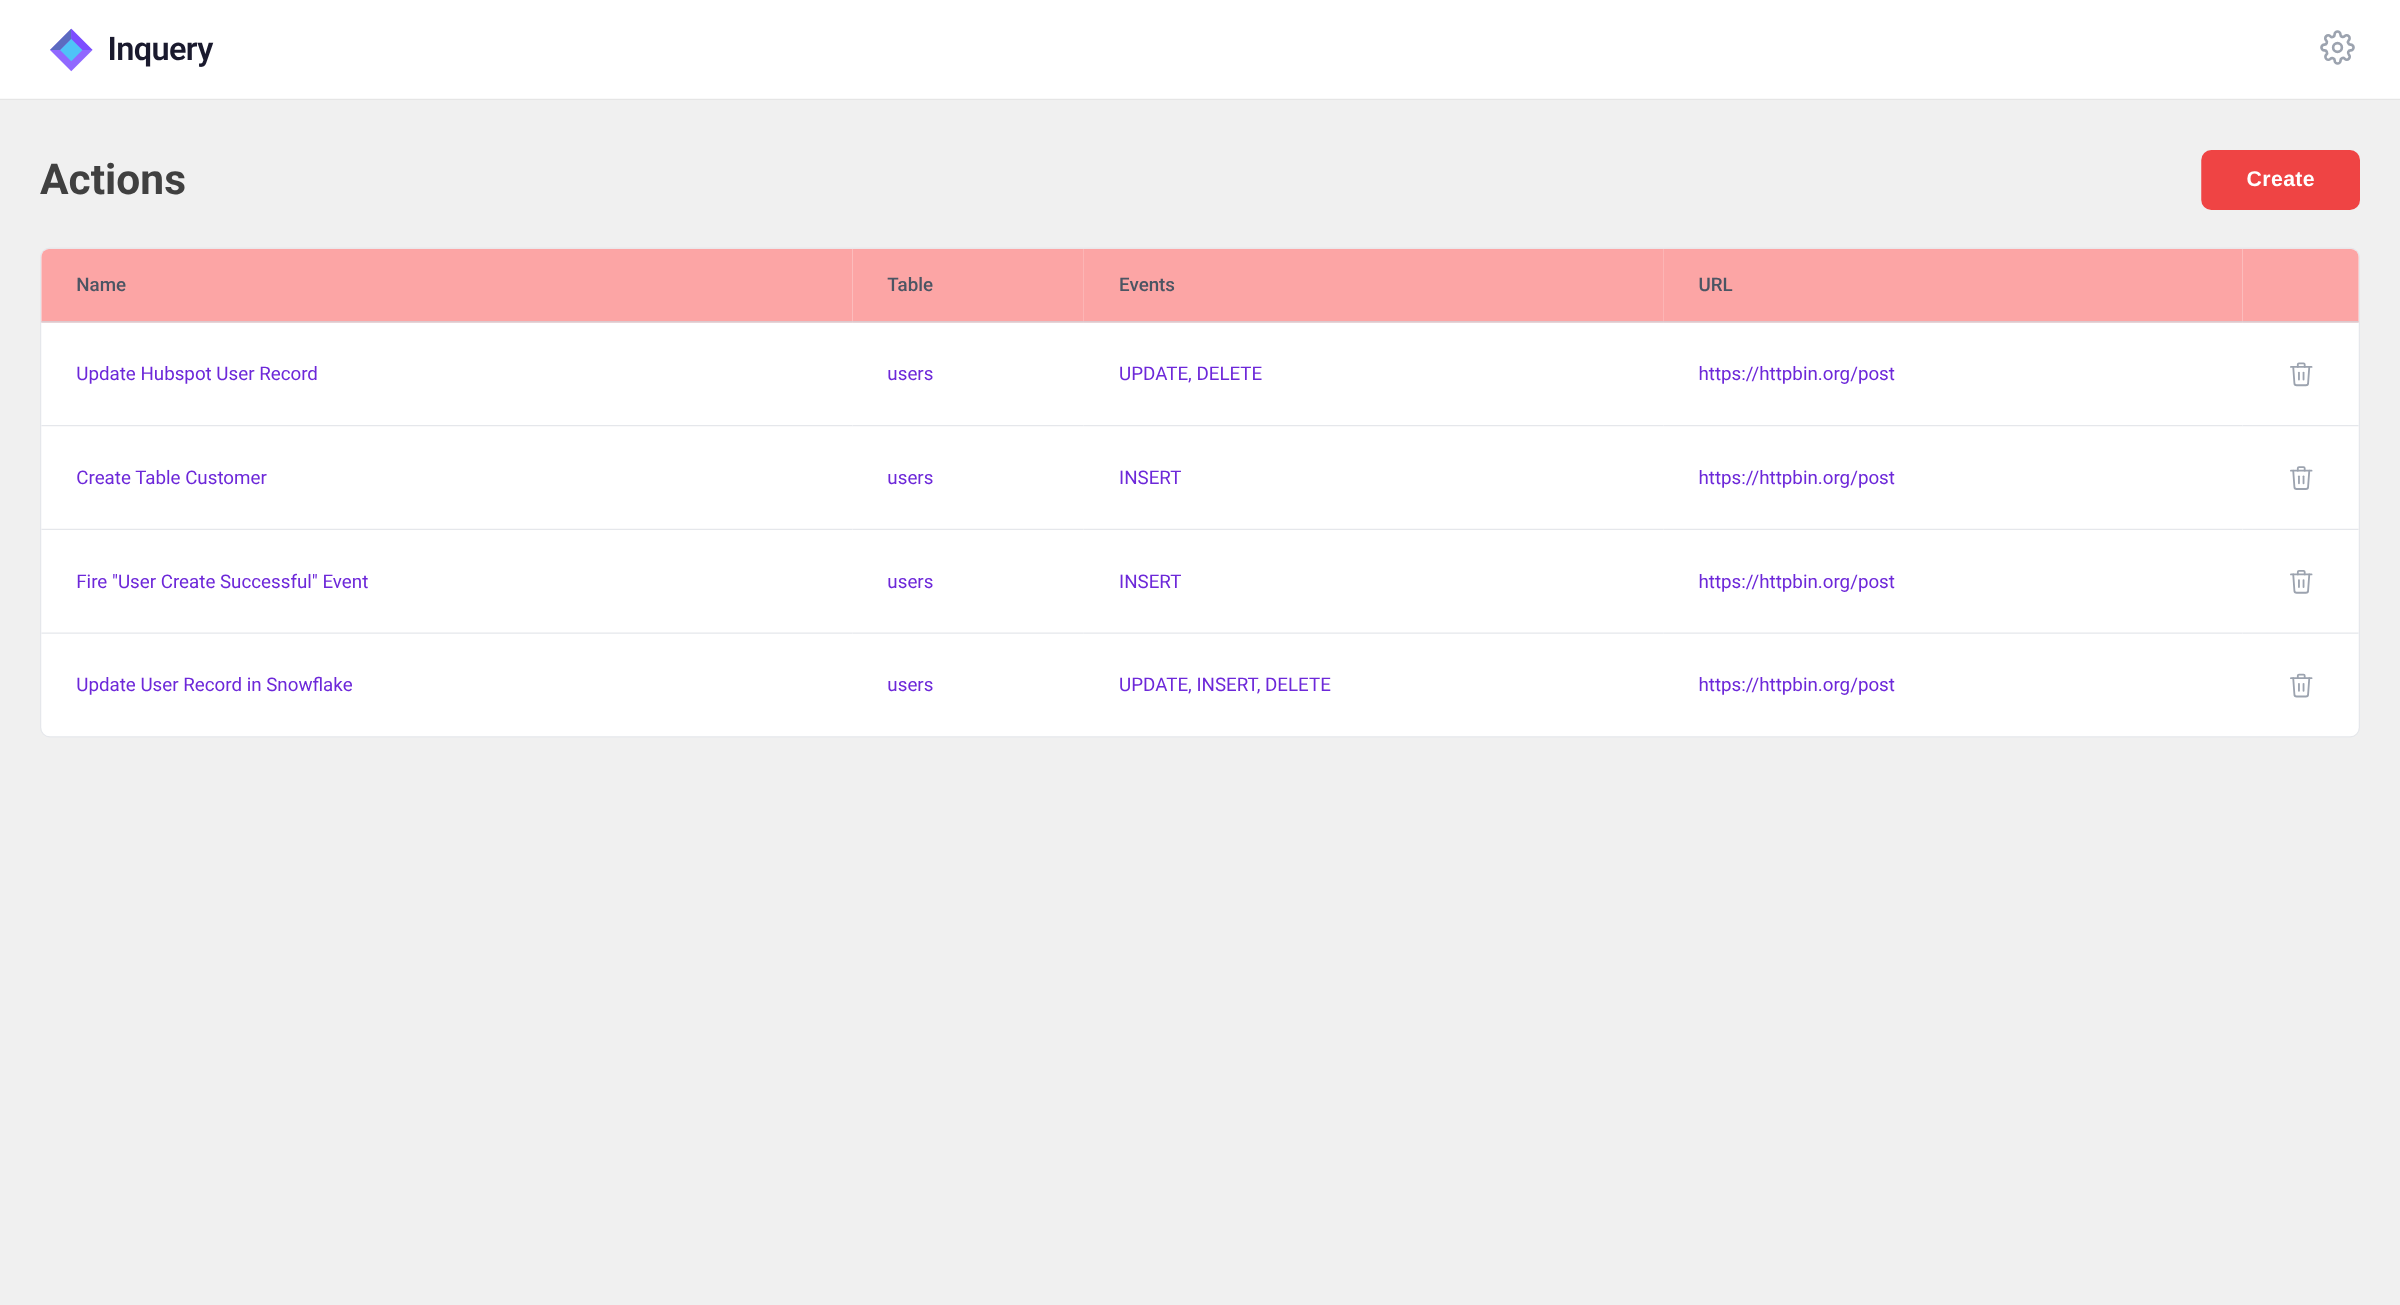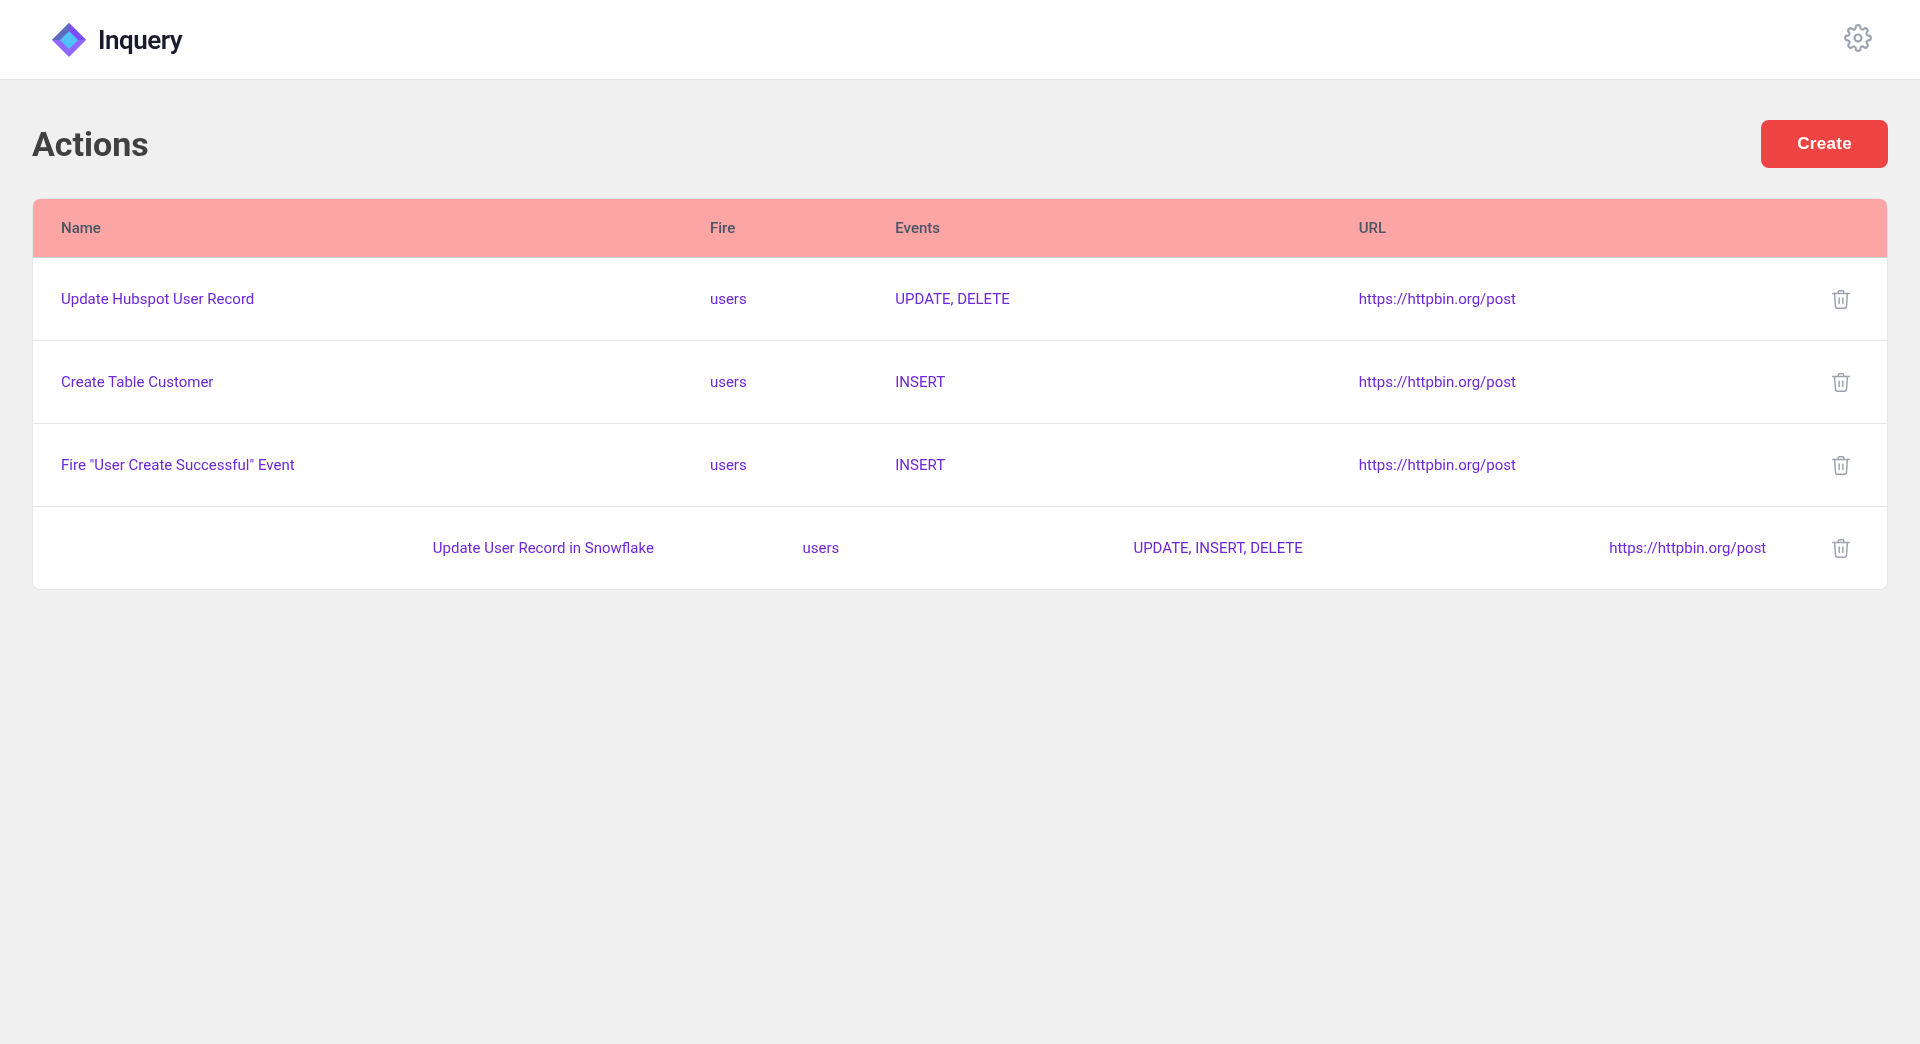--- a/index.html
+++ b/index.html
@@ -14,21 +14,21 @@
       min-height: 1044px;
       width: 1920px;
     }
 
     .header {
       background-color: #ffffff;
       height: 80px;
       display: flex;
       align-items: center;
       justify-content: space-between;
-      padding: 0 48px;
+      padding: 0 36px;
       border-bottom: 1px solid #e5e5e5;
     }
 
     .logo {
       display: flex;
       align-items: center;
       gap: 8px;
     }
 
     .logo-icon {
@@ -104,21 +104,20 @@
       font-size: 15px;
       color: #6d28d9;
     }
 
     .table tbody tr {
       border-bottom: 1px solid #e5e7eb;
     }
 
     .table tbody tr:last-child {
       border-bottom: none;
-      text-align: right;
     }
 
     .col-name {
       width: 35%;
     }
 
     .col-table {
       width: 10%;
     }
 
@@ -161,21 +160,21 @@
   <div class="page-header">
     <h1 class="page-title">Actions</h1>
     <button class="create-button">Create</button>
   </div>
 
   <div class="table-container">
     <table class="table">
       <thead>
         <tr>
           <th class="col-name">Name</th>
-          <th class="col-table">Fire</th>
+          <th class="col-table">Table</th>
           <th class="col-events">Events</th>
           <th class="col-url">URL</th>
           <th class="col-action"></th>
         </tr>
       </thead>
       <tbody id="table-body">
 
       <tr>
             <td class="col-name">Update Hubspot User Record</td>
             <td class="col-table">users</td>

